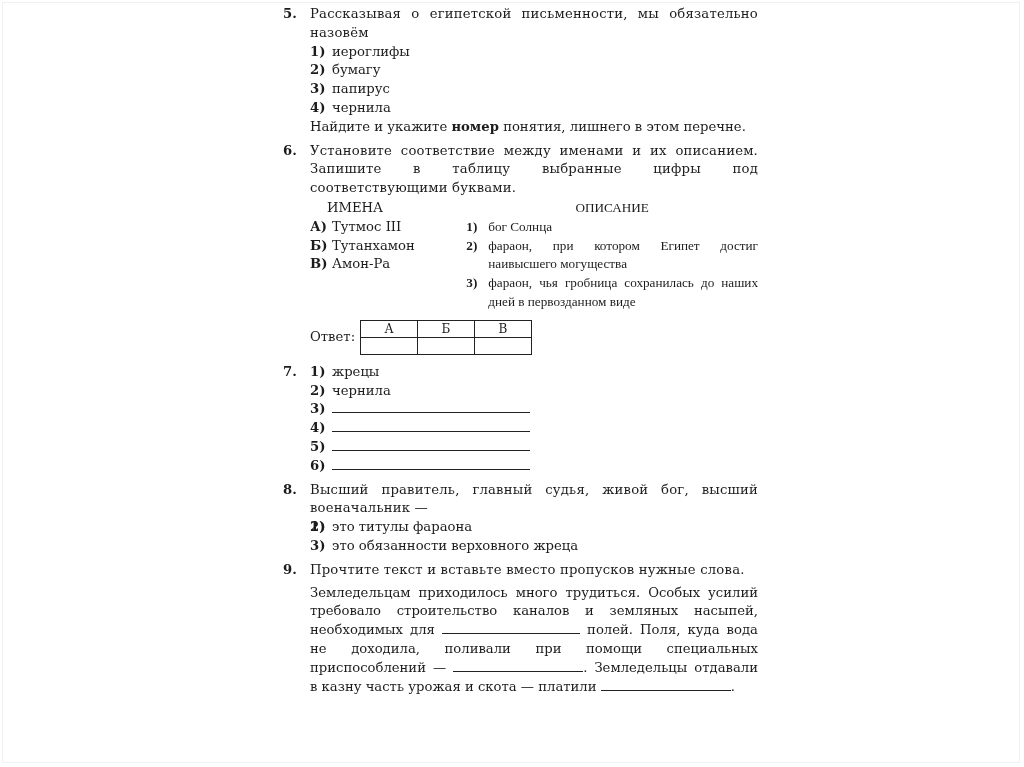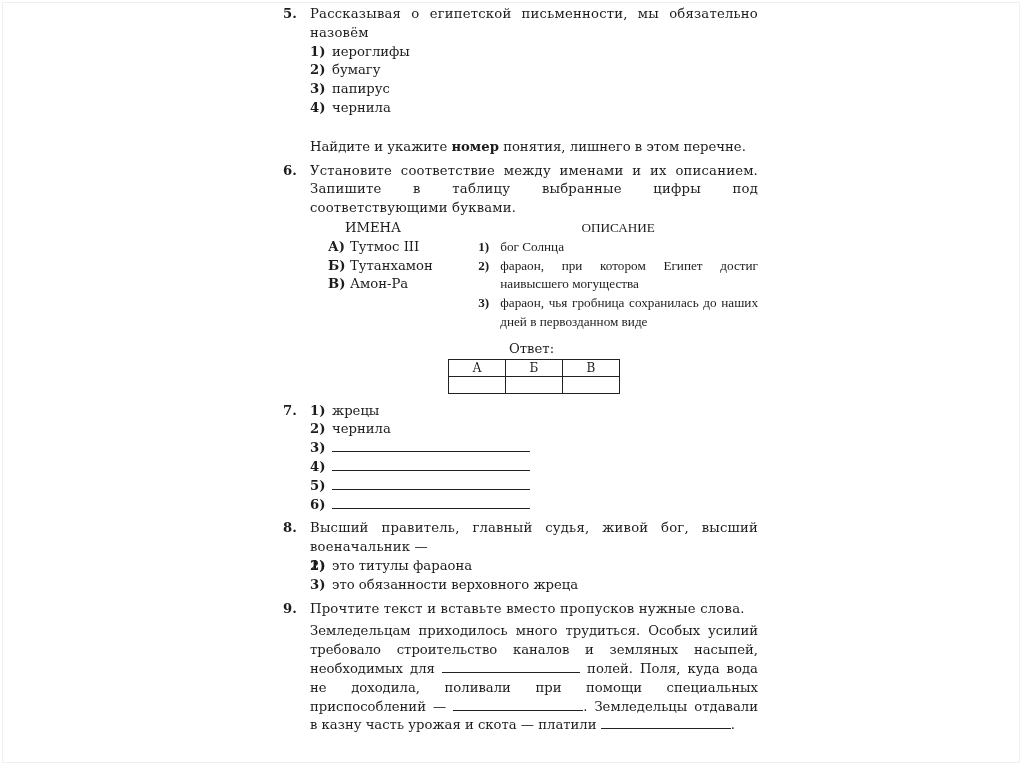--- a/index.html
+++ b/index.html
@@ -18,31 +18,31 @@
       position: absolute; left: 283px; top: 5px; width: 475px;
       font-size: 13.2px; line-height: 18.8px;
     }
     .q { position: relative; padding-left: 27px; }
     .q-num { position: absolute; left: 0; top: 0; font-weight: bold; }
     .q-text { text-align: justify; letter-spacing: 0.2px; }
     .opt { position: relative; padding-left: 22px; }
     .opt-num { position: absolute; left: 0; font-weight: bold; }
     .opts { margin-left: 0; }
     .bold { font-weight: bold; }
-    .instr { margin-top: 20px; }
-    .cols { display: flex; margin-top: 1px; margin-left: 18px; }
+    .instr { margin-top: 0; }
+    .cols { display: flex; margin-top: 1px; }
     .col-left { width: 150px; }
     .col-right { width: 295px; margin-left: 8px; font-family: Liberation Serif, serif; }
     .col-head { text-align: center; }
     .col-left .col-head { width: 90px; }
     .blank-line {
       display: inline-block; border-bottom: 1px solid #222; vertical-align: baseline;
       height: 12px;
     }
-    .answer-row { display: flex; align-items: center; margin-top: 8px; flex-direction: column; }
+    .answer-row { display: flex; align-items: center; margin-top: 8px; }
     .answer-label { width: 50px; }
     table.ans { border-collapse: collapse; font-size: 12px; }
     table.ans td {
       border: 1.5px solid #222; width: 56px; height: 16px; text-align: center;
       padding: 0; line-height: 16px;
     }
     .fill-blank { width: 198px; }
     .para { text-align: justify; margin-top: 4px; }
     .inline-blank { display: inline-block; border-bottom: 1px solid #222; height: 12px; vertical-align: baseline; }
   </style>

